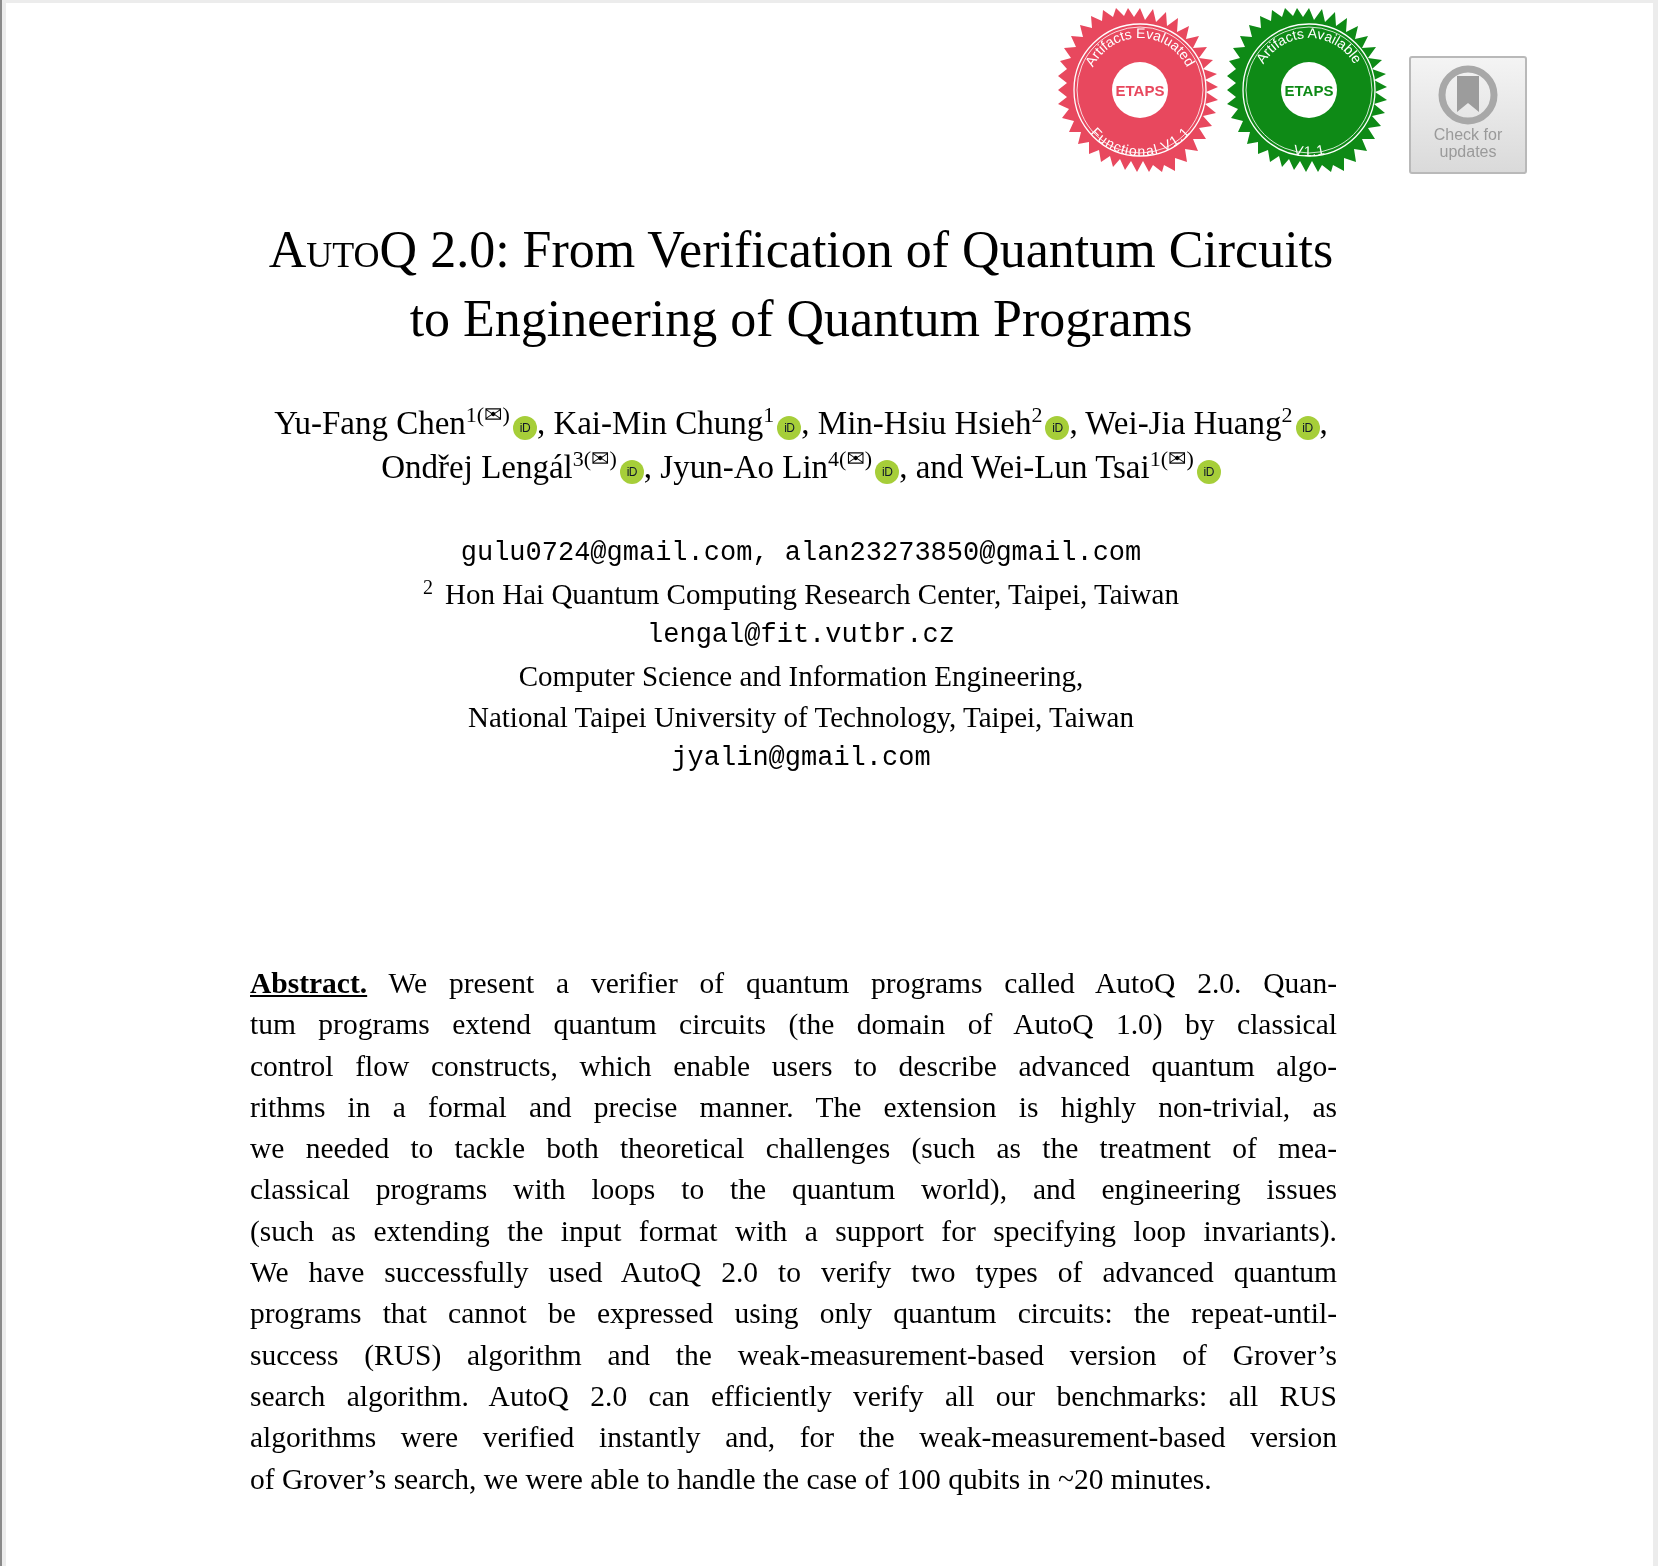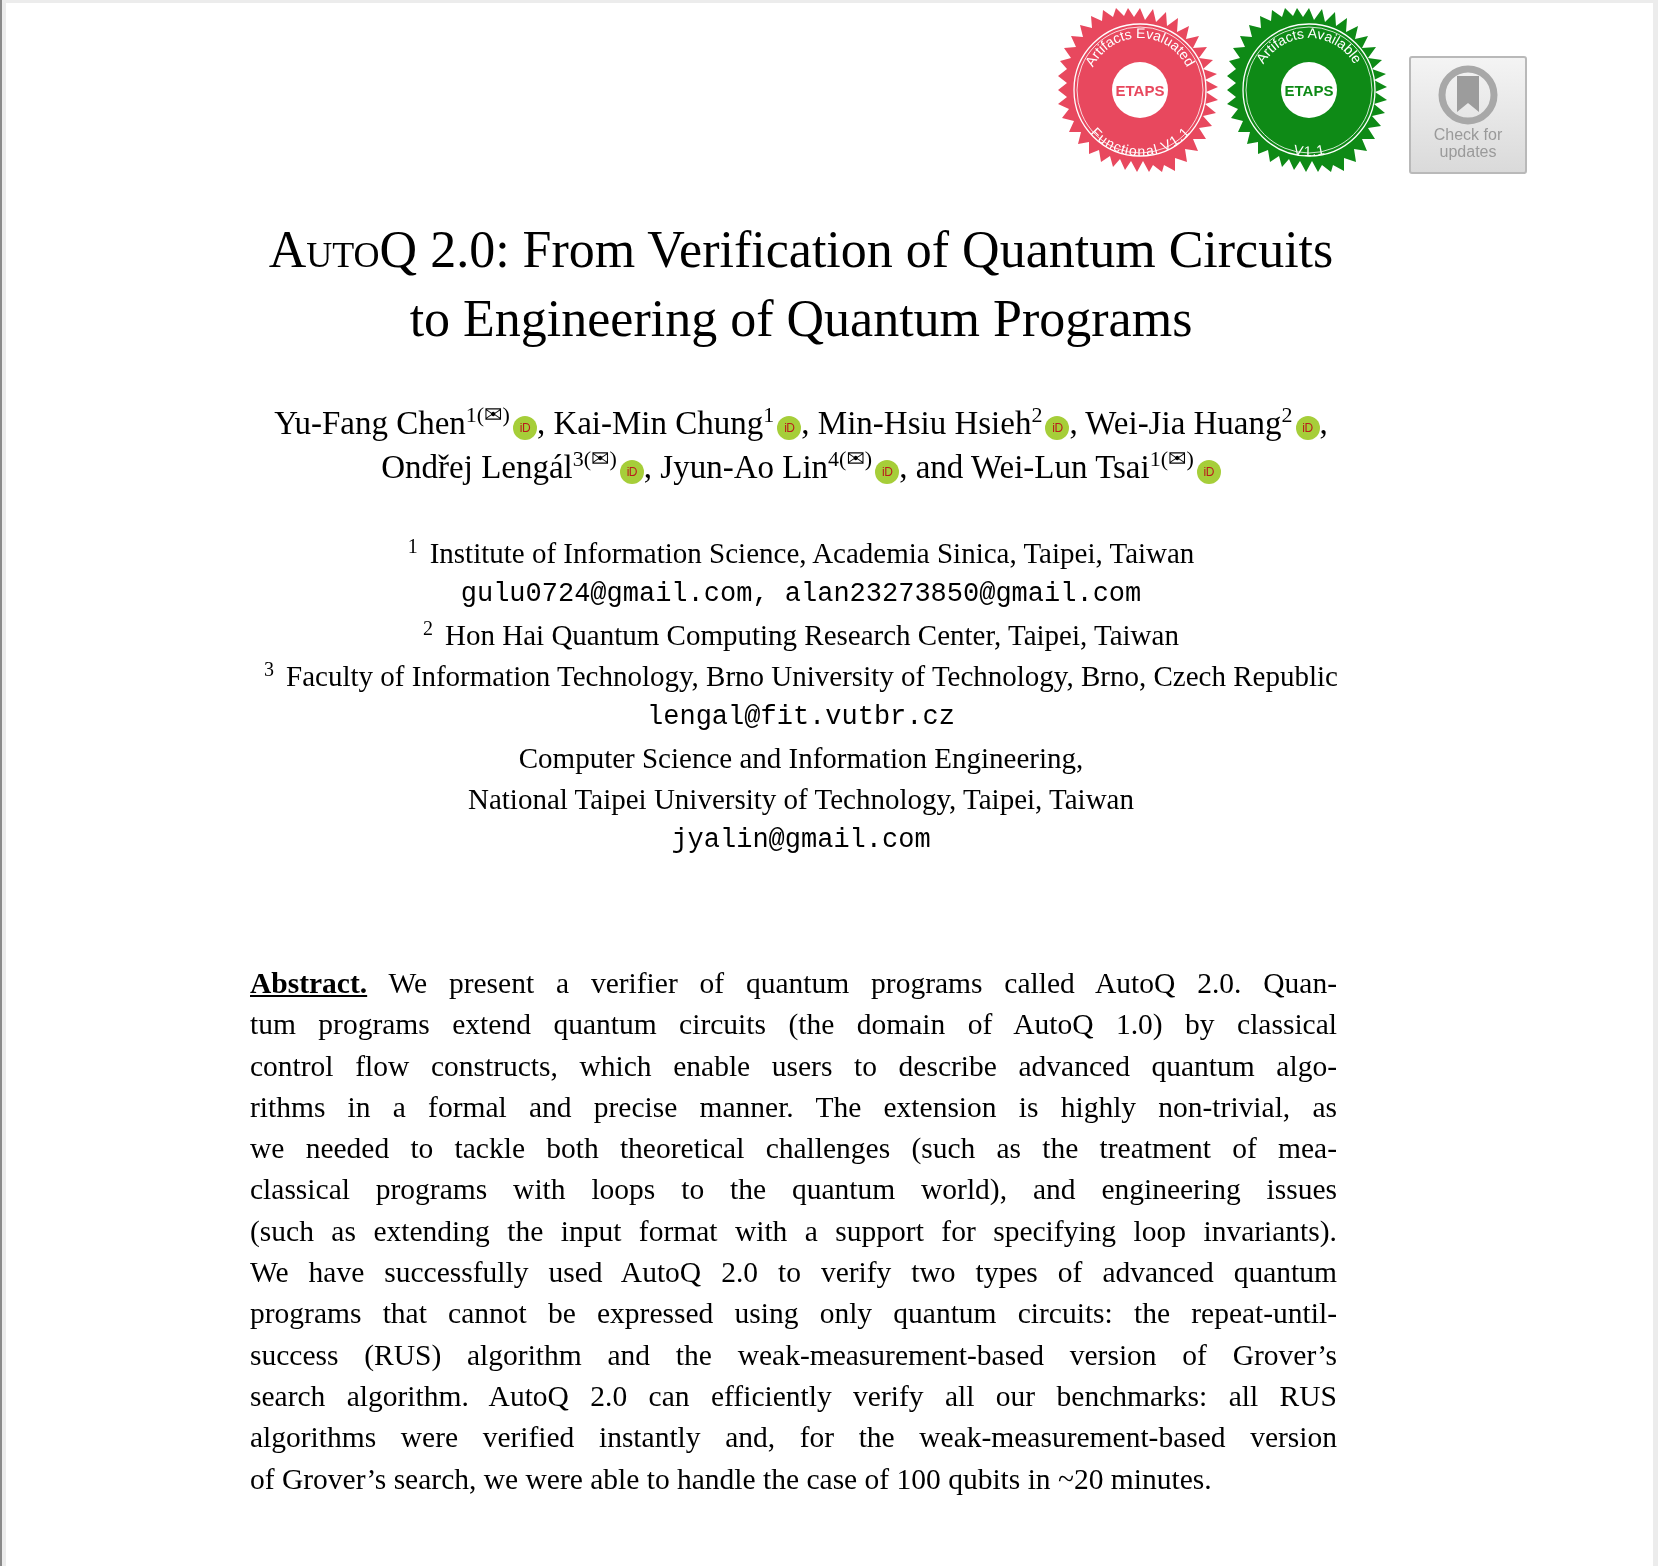--- a/index.html
+++ b/index.html
@@ -34,21 +34,21 @@
   .sc { font-variant: small-caps; }
 
   
   .authors {
     position: absolute; left: 0; width: 1590px; top: 398px; text-align: center;
     font-size: 33px; line-height: 44px;
   }
   .authors sup { font-size: 22px; vertical-align: 12px; line-height: 0; }
   .orcid {
     display: inline-block; width: 24px; height: 24px; border-radius: 50%;
-    background: #a6ce39; color: #b91c1c; font-family: "Liberation Sans", sans-serif;
+    background: #a6ce39; color: #0f172a; font-family: "Liberation Sans", sans-serif;
     font-size: 12px; line-height: 24px; text-align: center; vertical-align: 2px;
     margin-left: 3px; font-weight: normal; letter-spacing: -0.5px;
   }
 
   
   .affil {
     position: absolute; left: 0; width: 1590px; top: 530px; text-align: center;
     font-size: 29px; line-height: 41px;
   }
   .affil .line { display: block; white-space: nowrap; }
@@ -120,24 +120,22 @@
   <div class="authors">
     <div>
       <span><span>Yu-Fang Chen</span><sup>1(✉)</sup><span class="orcid">iD</span></span><span>, </span><span><span>Kai-Min Chung</span><sup>1</sup><span class="orcid">iD</span></span><span>, </span><span><span>Min-Hsiu Hsieh</span><sup>2</sup><span class="orcid">iD</span></span><span>, </span><span><span>Wei-Jia Huang</span><sup>2</sup><span class="orcid">iD</span></span><span>,</span>
     </div>
     <div>
       <span><span>Ondřej Lengál</span><sup>3(✉)</sup><span class="orcid">iD</span></span><span>, </span><span><span>Jyun-Ao Lin</span><sup>4(✉)</sup><span class="orcid">iD</span></span><span>, and </span><span><span>Wei-Lun Tsai</span><sup>1(✉)</sup><span class="orcid">iD</span></span>
     </div>
   </div>
 
   <div class="affil">
-    <span class="line"><sup>1</sup><span>Institute of Information Science, Academia Sinica, Taipei, Taiwan</span></span>
     <span class="line mono">gulu0724@gmail.com, alan23273850@gmail.com</span>
     <span class="line"><sup>2</sup><span>Hon Hai Quantum Computing Research Center, Taipei, Taiwan</span></span>
-    <span class="line"><sup>3</sup><span>Faculty of Information Technology, Brno University of Technology, Brno, Czech Republic</span></span>
     <span class="line mono">lengal@fit.vutbr.cz</span>
     <span class="line">Computer Science and Information Engineering,</span>
     <span class="line">National Taipei University of Technology, Taipei, Taiwan</span>
     <span class="line mono">jyalin@gmail.com</span>
   </div>
 
   <div class="abstract">
     <span class="ln"><b>Abstract.</b><span> We present a verifier of quantum programs called AutoQ 2.0. Quan-</span></span>
     <span class="ln">tum programs extend quantum circuits (the domain of AutoQ 1.0) by classical</span>
     <span class="ln">control flow constructs, which enable users to describe advanced quantum algo-</span>

